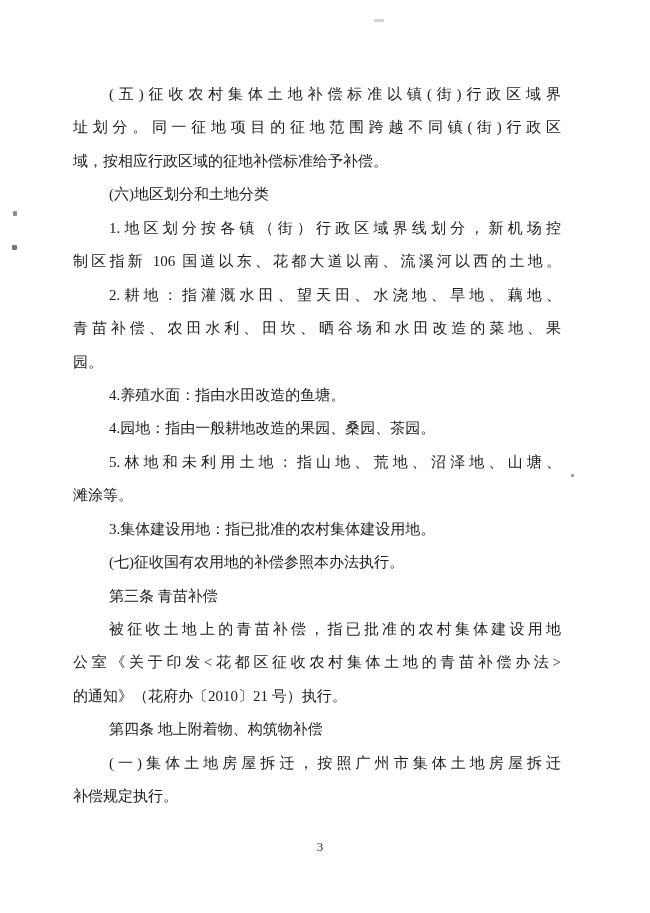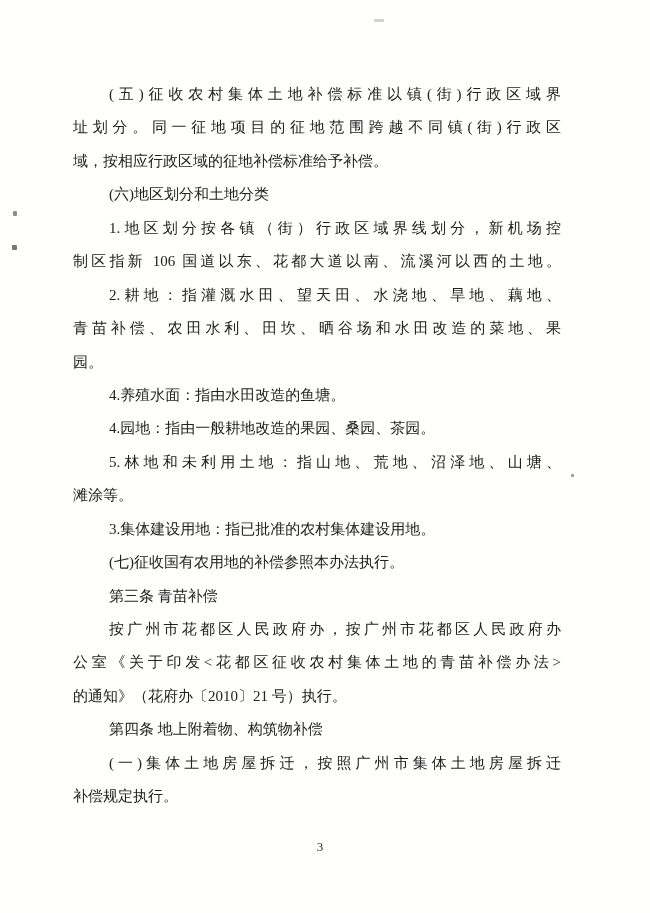--- a/index.html
+++ b/index.html
@@ -79,21 +79,21 @@
       <div class="line indent stretch">2.耕地：指灌溉水田、望天田、水浇地、旱地、藕地、</div>
       <div class="line stretch">青苗补偿、农田水利、田坎、晒谷场和水田改造的菜地、果</div>
       <div class="line">园。</div>
       <div class="line indent">4.养殖水面：指由水田改造的鱼塘。</div>
       <div class="line indent">4.园地：指由一般耕地改造的果园、桑园、茶园。</div>
       <div class="line indent stretch">5.林地和未利用土地：指山地、荒地、沼泽地、山塘、</div>
       <div class="line">滩涂等。</div>
       <div class="line indent">3.集体建设用地：指已批准的农村集体建设用地。</div>
       <div class="line indent">(七)征收国有农用地的补偿参照本办法执行。</div>
       <div class="line indent bold">第三条 青苗补偿</div>
-      <div class="line indent stretch">按广州市花都区人民政府办，按广州市花都区人民政府办</div>
+      <div class="line indent stretch">被征收土地上的青苗补偿，指已批准的农村集体建设用地</div>
       <div class="line stretch">公室《关于印发&lt;花都区征收农村集体土地的青苗补偿办法&gt;</div>
       <div class="line">的通知》（花府办〔2010〕21 号）执行。</div>
       <div class="line indent bold">第四条 地上附着物、构筑物补偿</div>
       <div class="line indent stretch">(一)集体土地房屋拆迁，按照广州市集体土地房屋拆迁</div>
       <div class="line">补偿规定执行。</div>
     </div>
   <div class="page-number">3</div>
   <div class="speck s1"></div>
   <div class="speck s2"></div>
   <div class="speck s3"></div>

